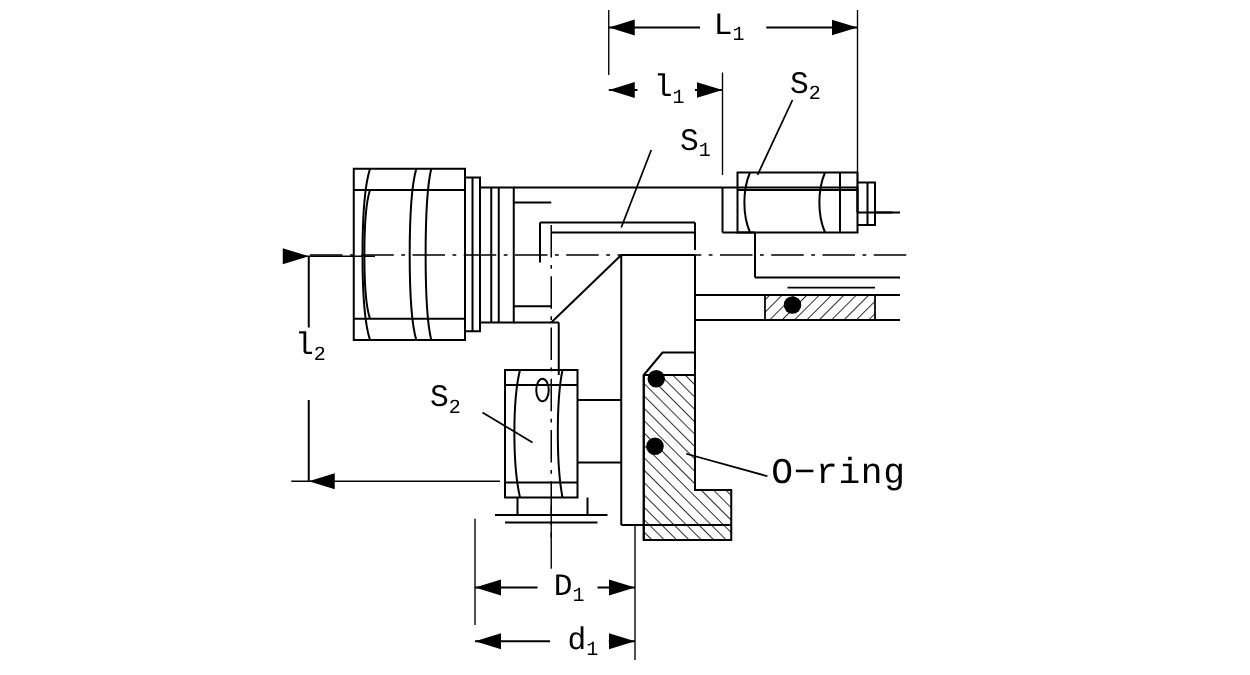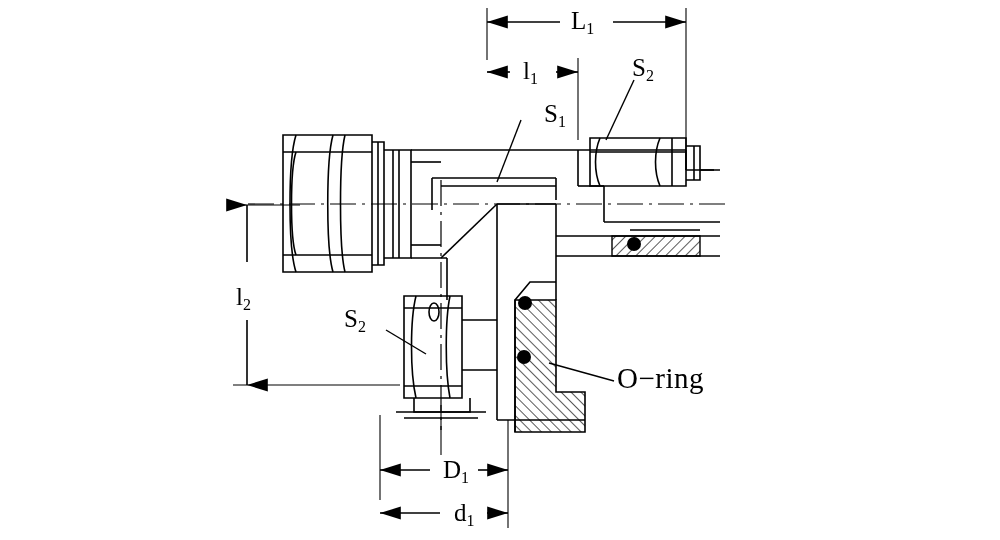--- a/index.html
+++ b/index.html
@@ -17,21 +17,21 @@
   }
   svg.drawing {
     position: absolute;
     left: 0;
     top: 0;
     width: 1000px;
     height: 540px;
   }
   .lbl {
     position: absolute;
-    font-family: Liberation Serif, serif;
+    font-family: Liberation Mono, monospace;
     font-size: 25px;
     color: #000000;
     white-space: nowrap;
     line-height: 1;
   }
   .lbl sub {
     font-size: 16px;
     vertical-align: baseline;
     position: relative;
     top: 5px;
@@ -235,21 +235,21 @@
   </div>
 
   <div class="lbl" style="left:632px; top:55px;">
     <span>S</span><sub>2</sub>
   </div>
 
   <div class="lbl" style="left:544px; top:101px;">
     <span>S</span><sub>1</sub>
   </div>
 
-  <div class="lbl" style="left:236px; top:284px;">
+  <div class="lbl" style="left:236px; top:264px;">
     <span>l</span><sub>2</sub>
   </div>
 
   <div class="lbl" style="left:344px; top:306px;">
     <span>S</span><sub>2</sub>
   </div>
 
   <div class="lbl lbl-oring" style="left:617px; top:364px;">
     <span>O−ring</span>
   </div>

